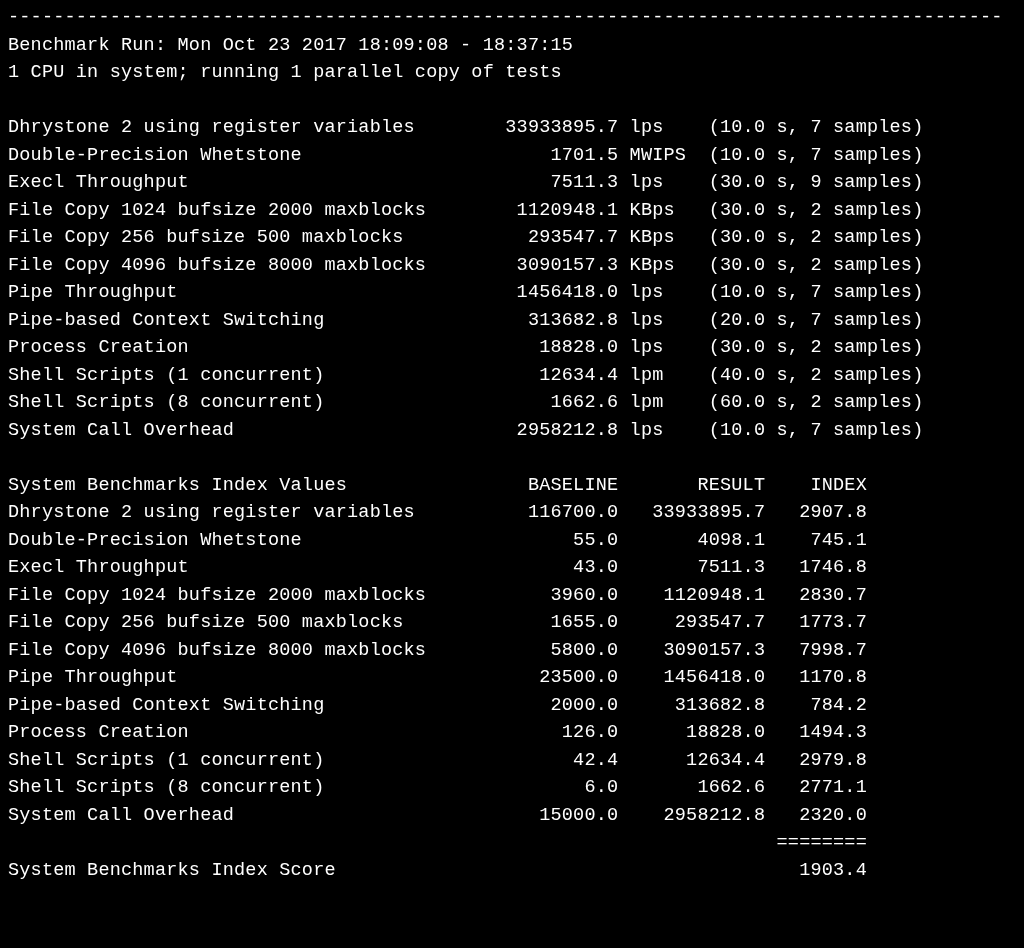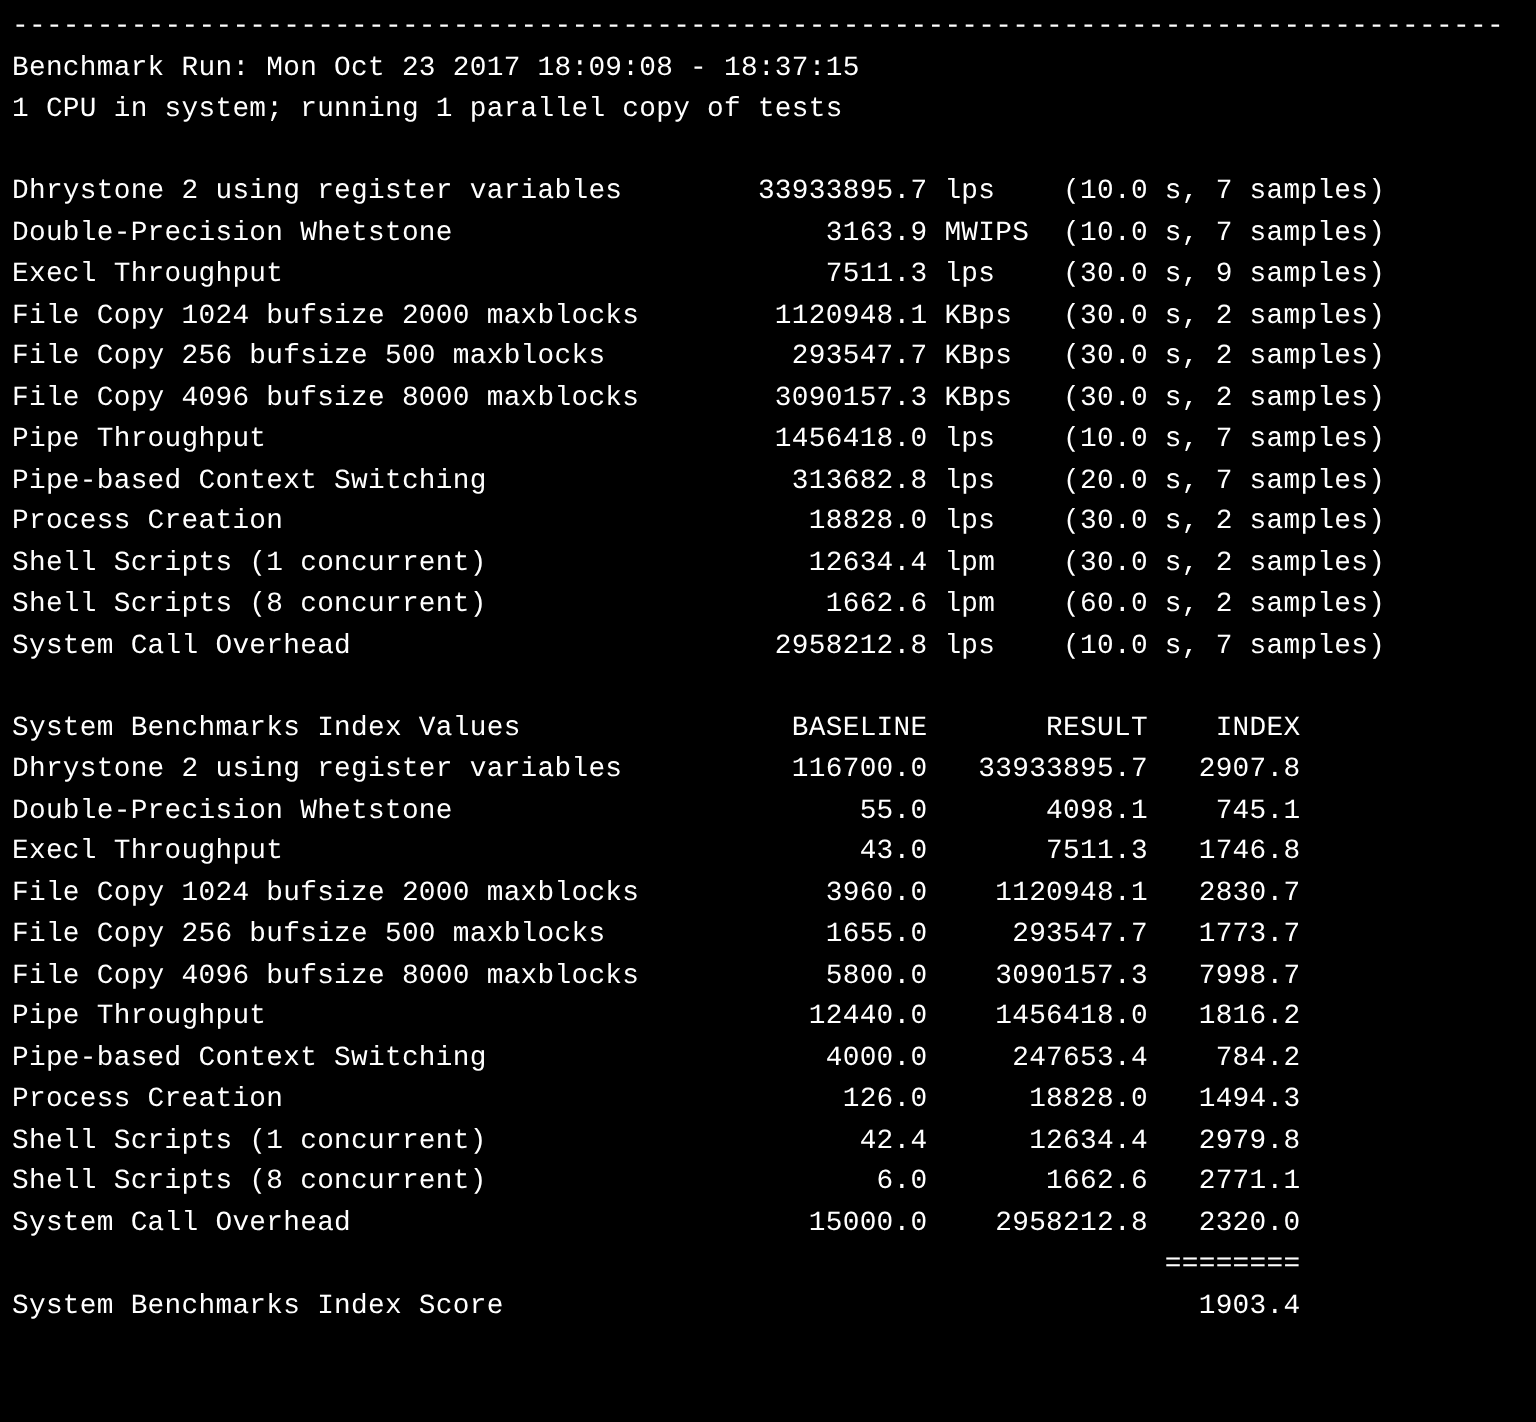--- a/index.html
+++ b/index.html
@@ -19,39 +19,39 @@
   }
 </style>
 </head>
 <body>
 
 <div id="terminal"><span>----------------------------------------------------------------------------------------</span>
 <span>Benchmark Run: Mon Oct 23 2017 18:09:08 - 18:37:15</span>
 <span>1 CPU in system; running 1 parallel copy of tests</span>
 <span></span>
 <span>Dhrystone 2 using register variables        33933895.7 lps    (10.0 s, 7 samples)</span>
-<span>Double-Precision Whetstone                      3163.9 MWIPS  (10.0 s, 7 samples)</span>
+<span>Double-Precision Whetstone                      1701.5 MWIPS  (10.0 s, 7 samples)</span>
 <span>Execl Throughput                                7511.3 lps    (30.0 s, 9 samples)</span>
 <span>File Copy 1024 bufsize 2000 maxblocks        1120948.1 KBps   (30.0 s, 2 samples)</span>
 <span>File Copy 256 bufsize 500 maxblocks           293547.7 KBps   (30.0 s, 2 samples)</span>
 <span>File Copy 4096 bufsize 8000 maxblocks        3090157.3 KBps   (30.0 s, 2 samples)</span>
 <span>Pipe Throughput                              1456418.0 lps    (10.0 s, 7 samples)</span>
 <span>Pipe-based Context Switching                  313682.8 lps    (20.0 s, 7 samples)</span>
 <span>Process Creation                               18828.0 lps    (30.0 s, 2 samples)</span>
-<span>Shell Scripts (1 concurrent)                   12634.4 lpm    (30.0 s, 2 samples)</span>
+<span>Shell Scripts (1 concurrent)                   12634.4 lpm    (40.0 s, 2 samples)</span>
 <span>Shell Scripts (8 concurrent)                    1662.6 lpm    (60.0 s, 2 samples)</span>
 <span>System Call Overhead                         2958212.8 lps    (10.0 s, 7 samples)</span>
 <span></span>
 <span>System Benchmarks Index Values                BASELINE       RESULT    INDEX</span>
 <span>Dhrystone 2 using register variables          116700.0   33933895.7   2907.8</span>
 <span>Double-Precision Whetstone                        55.0       4098.1    745.1</span>
 <span>Execl Throughput                                  43.0       7511.3   1746.8</span>
 <span>File Copy 1024 bufsize 2000 maxblocks           3960.0    1120948.1   2830.7</span>
 <span>File Copy 256 bufsize 500 maxblocks             1655.0     293547.7   1773.7</span>
 <span>File Copy 4096 bufsize 8000 maxblocks           5800.0    3090157.3   7998.7</span>
-<span>Pipe Throughput                                12440.0    1456418.0   1816.2</span>
-<span>Pipe-based Context Switching                    4000.0     247653.4    784.2</span>
+<span>Pipe Throughput                                23500.0    1456418.0   1170.8</span>
+<span>Pipe-based Context Switching                    2000.0     313682.8    784.2</span>
 <span>Process Creation                                 126.0      18828.0   1494.3</span>
 <span>Shell Scripts (1 concurrent)                      42.4      12634.4   2979.8</span>
 <span>Shell Scripts (8 concurrent)                       6.0       1662.6   2771.1</span>
 <span>System Call Overhead                           15000.0    2958212.8   2320.0</span>
 <span>                                                                    ========</span>
 <span>System Benchmarks Index Score                                         1903.4</span></div>
 
 </body></html>

